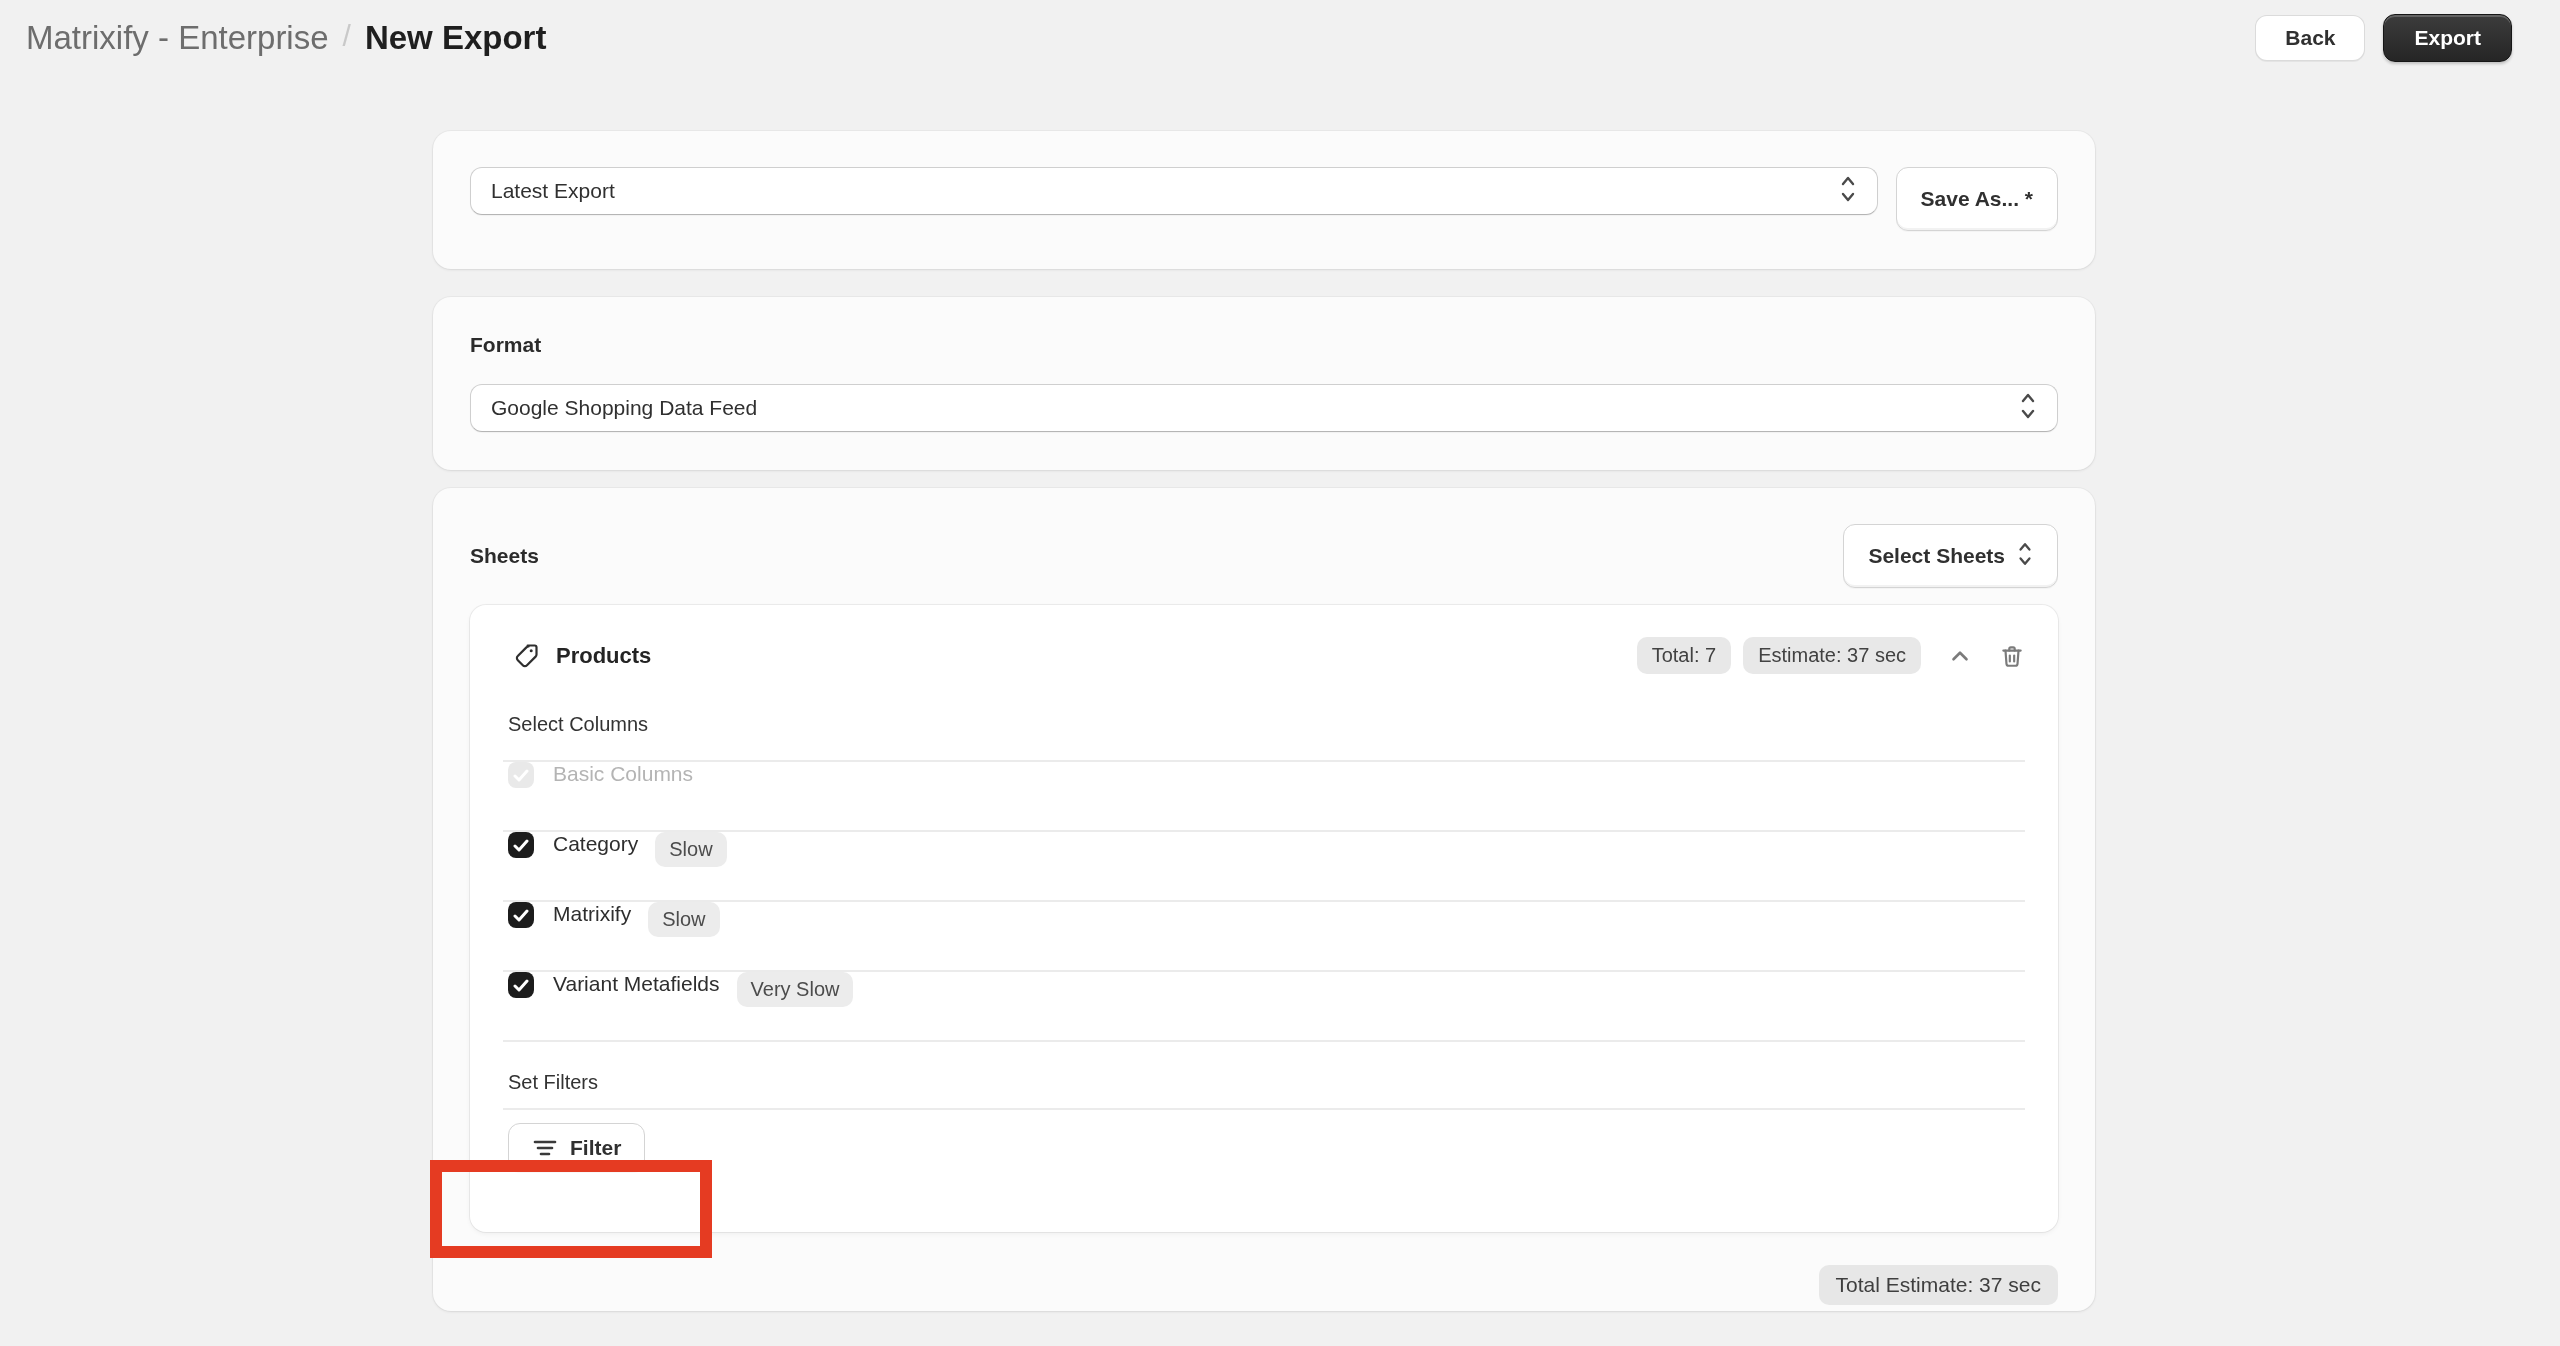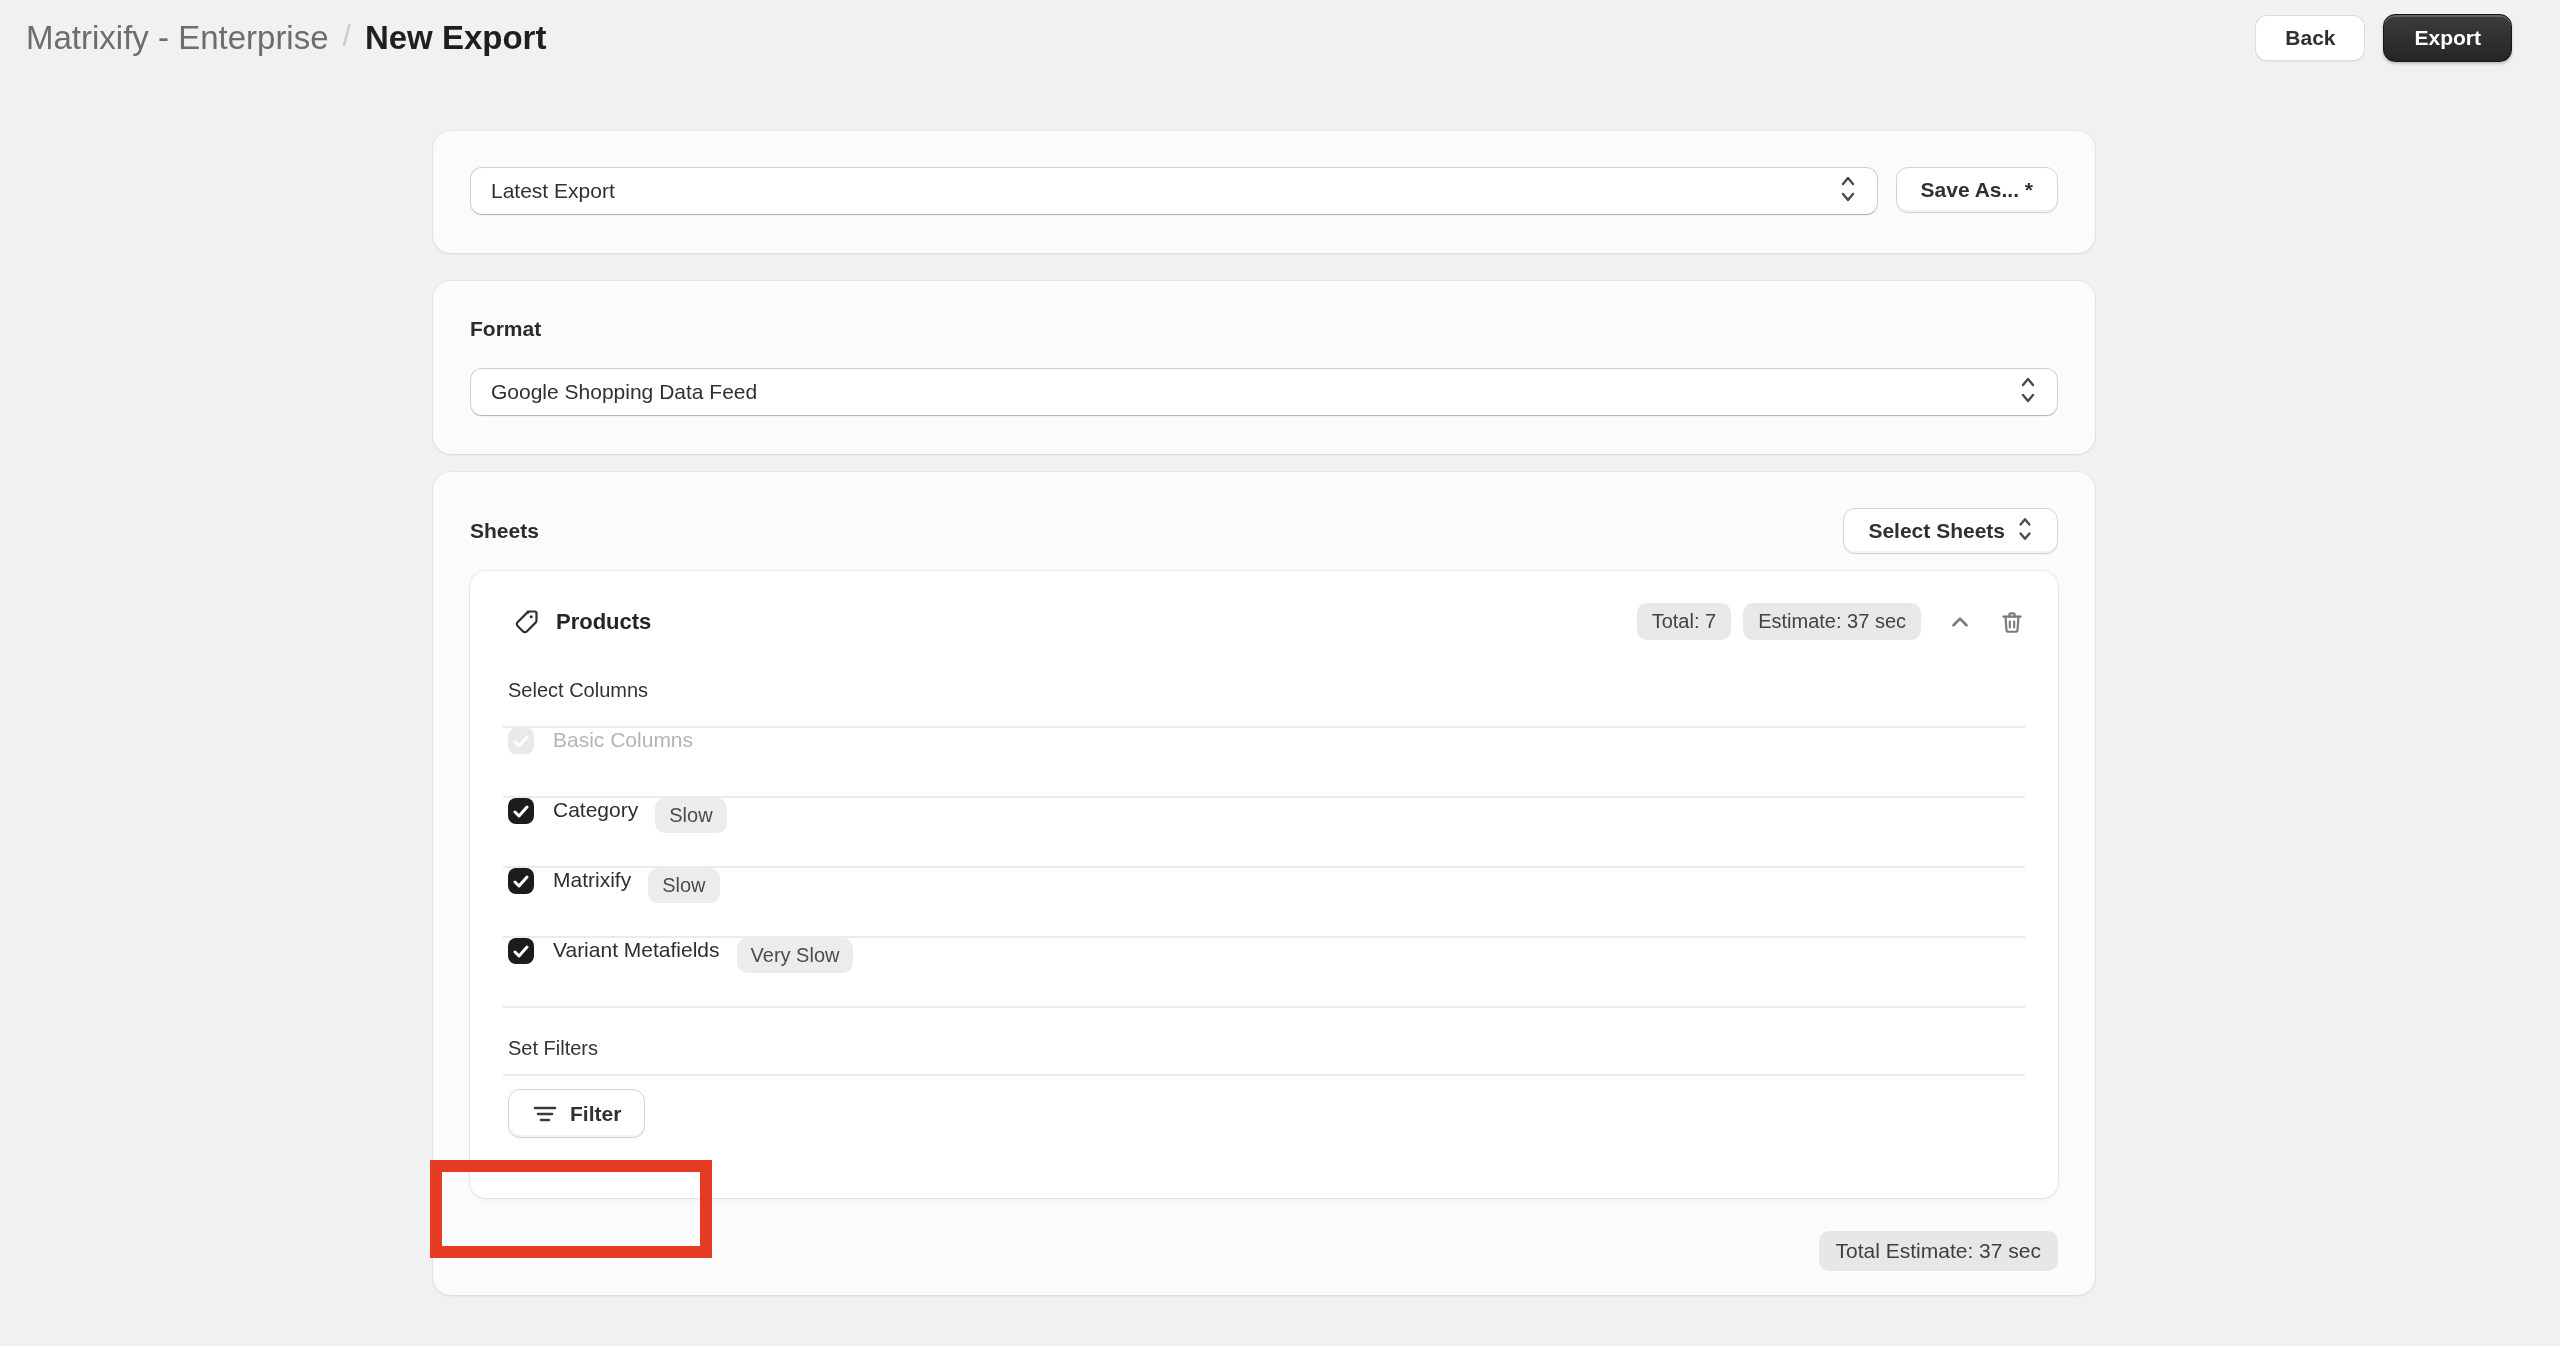--- a/index.html
+++ b/index.html
@@ -62,21 +62,21 @@
     cursor:pointer;
     gap:15px;
   }
   .caret-updown { flex:0 0 auto; color:#4a4a4a; }
 
   .preset-row { display:flex; gap:18px; }
   .preset-row .select { flex:1; }
 
   .btn-white {
     display:inline-flex; align-items:center; justify-content:center; gap:12px;
-    height:46px; padding:0 24px;
+    height:64px; padding:0 24px;
     background:#ffffff; border:1px solid #d4d4d4;
     border-radius:12px;
     font-family:inherit; font-size:21px; font-weight:700; color:#303030;
     box-shadow:inset 0 -2px 0 rgba(0,0,0,.05), 0 1px 1px rgba(0,0,0,.03);
     cursor:pointer; white-space:nowrap;
   }
 
   .gap-a { margin-bottom:28px; }
   .gap-b { margin-bottom:18px; }
 

